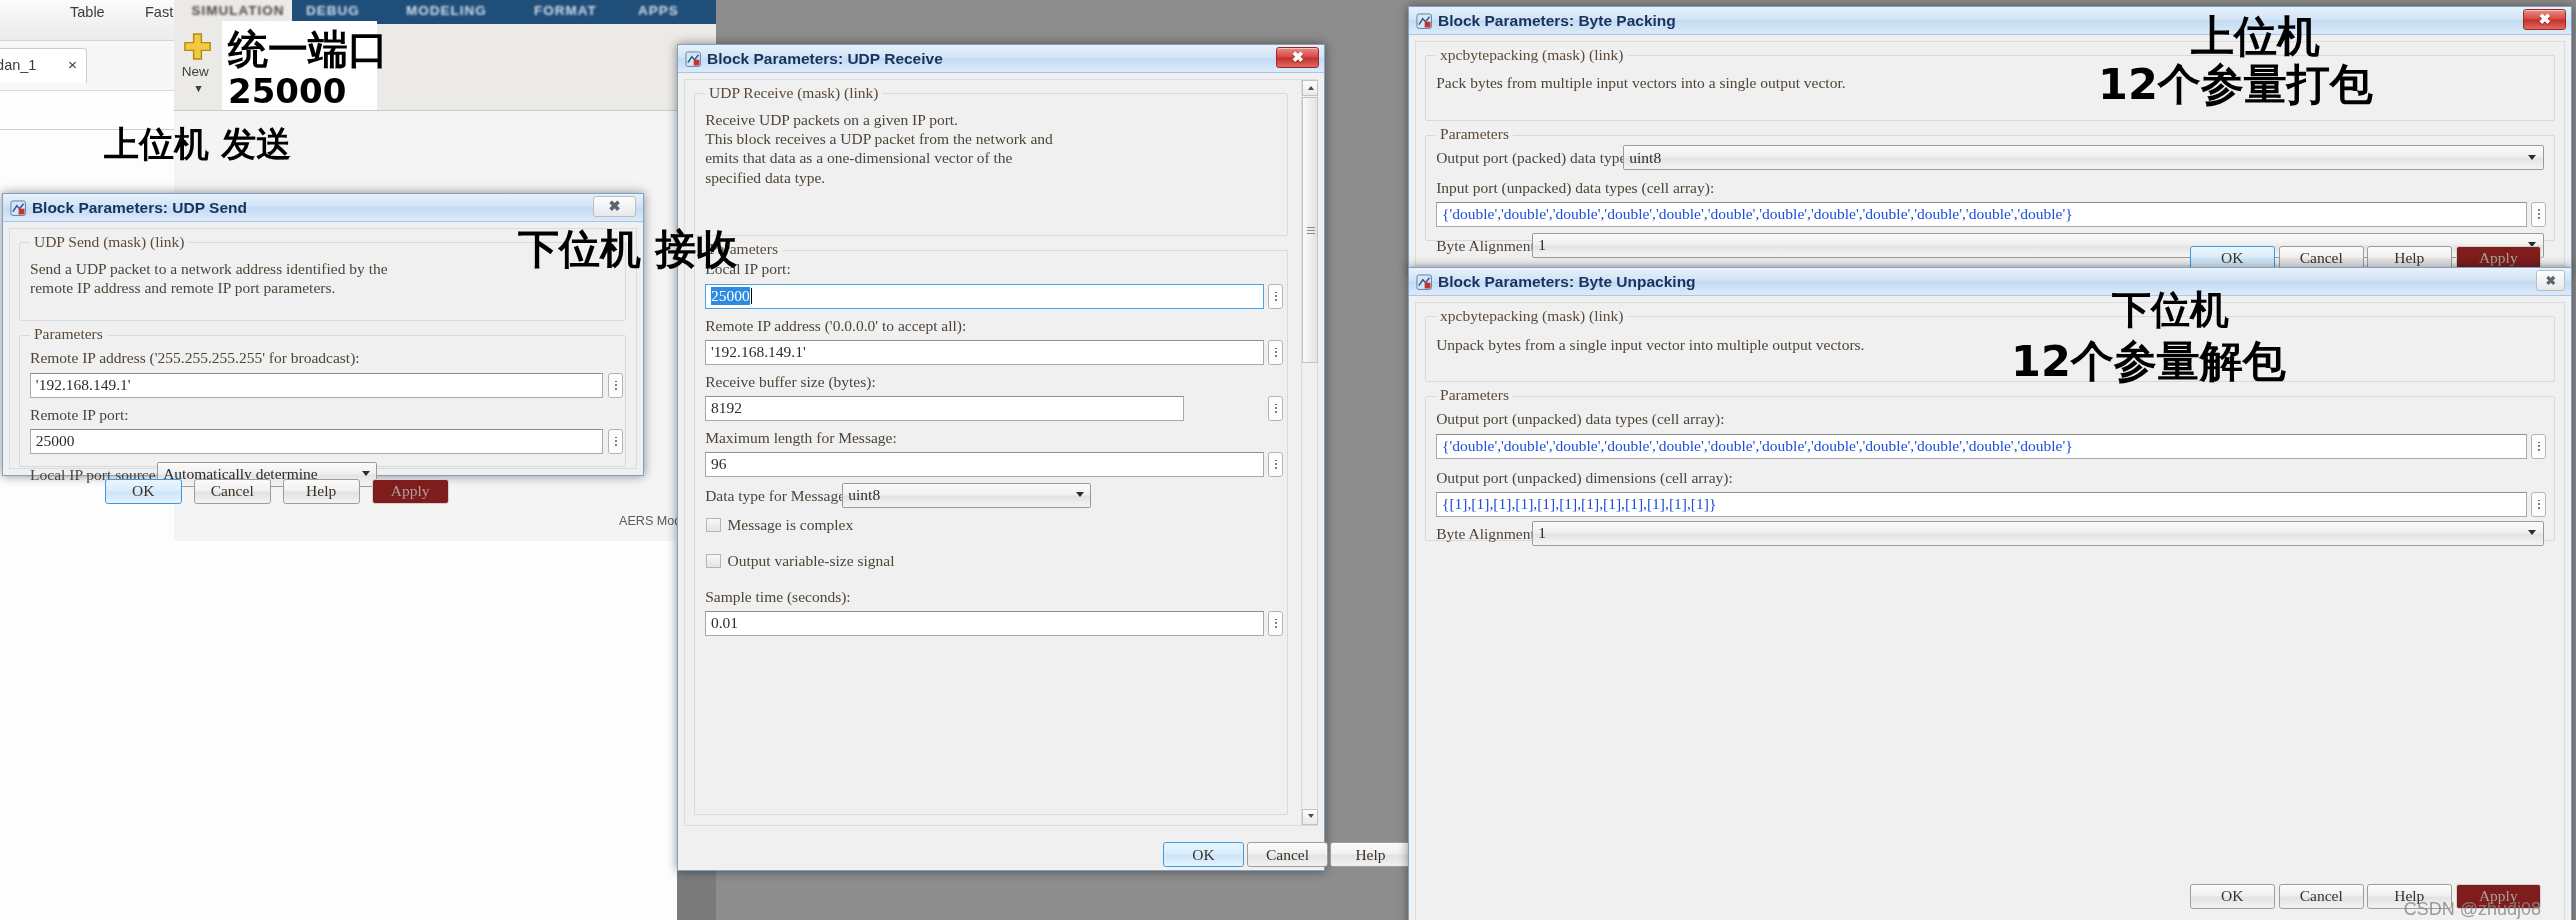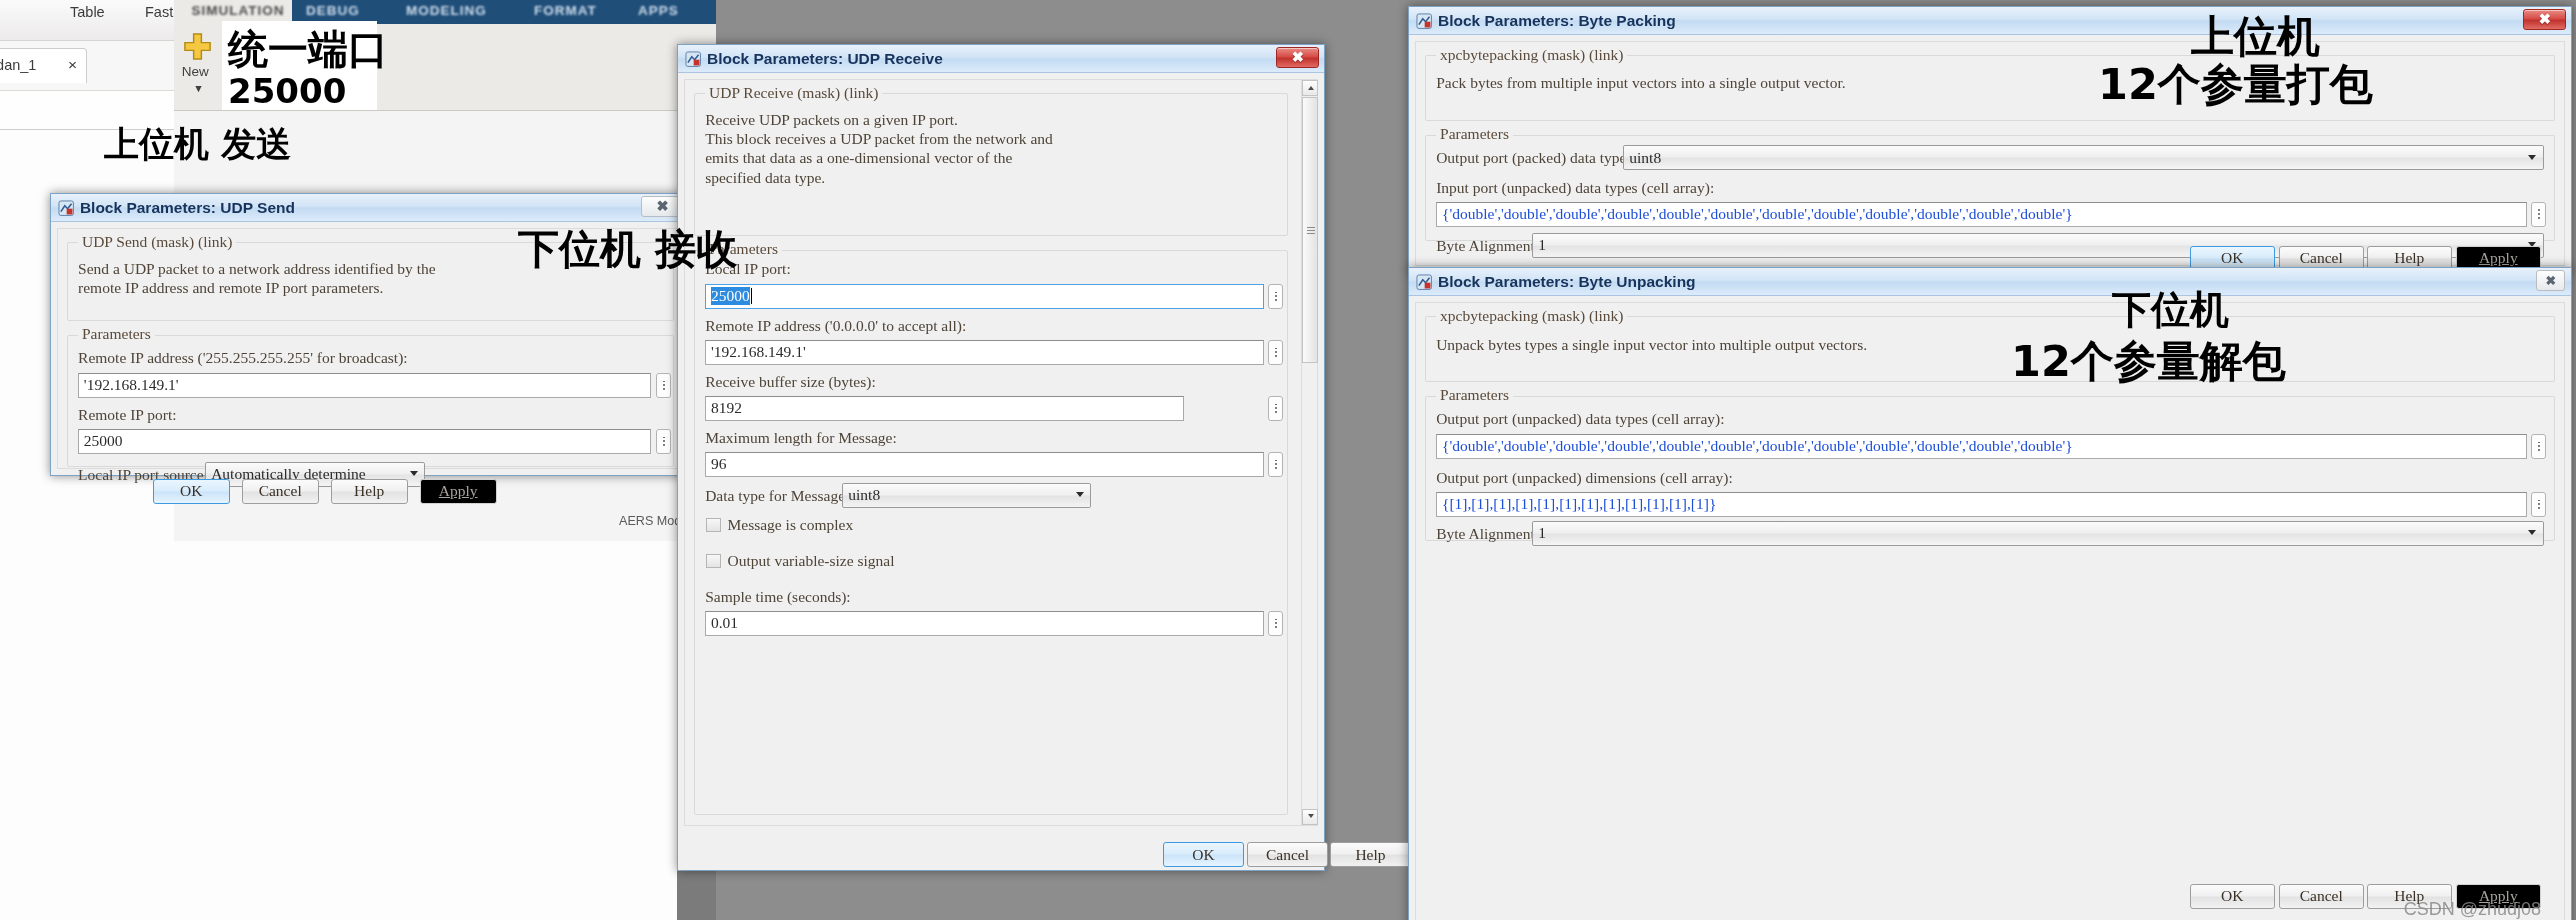--- a/index.html
+++ b/index.html
@@ -103,21 +103,21 @@
 
   .cbx { position:absolute; width:14.5px; height:14.5px;
       background:linear-gradient(180deg,#f7f7f7,#e4e4e4); border:1px solid #b5b5b5; }
 
   .btn { position:absolute; height:25px; border-radius:2.9px; font-size:15.5px;
       color:#3a3026; display:flex; align-items:center; justify-content:center;
       background:linear-gradient(180deg,#fbfbfb 0%,#f0f0f0 48%,#e2e2e2 52%,#f2f2f2 100%);
       border:1px solid #9d9d9d; cursor:pointer; font-family:"Liberation Serif",serif; }
   .btn.def { border:1.9px solid #3d9ae0;
       background:linear-gradient(180deg,#eaf6ff 0%,#d9ecfb 48%,#cbe4f9 52%,#e6f4ff 100%); }
-  .btn.disabled { color:#a8a39c; border-color:#d2d2d2; background:#000000; cursor:default;text-decoration:underline; }
+  .btn.disabled { color:#a8a39c; border-color:#d2d2d2; background:#7f1d1d; cursor:default; }
 
   .sbtrack { position:absolute; width:16.4px; background:#f0f0f0; border-left:1px solid #dcdcdc; }
   .sbbtn { position:absolute; left:0; width:16.4px; height:16.4px;
       background:linear-gradient(180deg,#fdfdfd,#e9e9e9); border:1px solid #c3c3c3; }
   .sbbtn .tri { position:absolute; left:4.8px; width:0; height:0;
       border-left:3.9px solid transparent; border-right:3.9px solid transparent; }
   .sbbtn .tri.up { top:4.8px; border-bottom:4.8px solid #4c4c4c; }
   .sbbtn .tri.dn { top:4.8px; border-top:4.8px solid #4c4c4c; }
   .sbthumb { position:absolute; left:0; width:16.4px;
       background:linear-gradient(90deg,#fafafa,#e3e3e3); border:1px solid #c3c3c3; }
@@ -169,21 +169,21 @@
                font-family:'Liberation Sans',sans-serif; filter:blur(0.7px);">AERS Model</span>
 </div>
 
 <div id="bg-right">
   <div class="rb-panel" style="left:19.3px; top:242px; width:542px; height:106px; background:#dfe6ee;"></div>
   <div class="rb-panel" style="left:87px; top:273px; width:116px; height:33px; background:#f0d98a;"></div>
   <div class="rb-panel" style="left:222px; top:282px; width:58px; height:13.5px; background:#9fb4c9;"></div>
   <div class="rb-panel" style="left:319px; top:280px; width:87px; height:39px; background:#cfe0f0;"></div>
 </div>
 
-<div class="dlg" id="dlg-udp-send" style="left:1.9px; top:193px; width:642px; height:283px;margin-left:48px;">
+<div class="dlg" id="dlg-udp-send" style="left:1.9px; top:193px; width:642px; height:283px;">
   <div class="tbar">
     <svg class="ico" viewBox="0 0 17 17">
       <rect x="1" y="1" width="15" height="15" rx="2" fill="#d8e6f4" stroke="#5c7fa8"></rect>
       <path d="M3 12l4-6 3 3 4-5" stroke="#2a5b92" fill="none" stroke-width="1.6"></path>
       <rect x="9" y="9" width="6" height="6" fill="#c6322c"></rect>
     </svg>
     <div class="ttl">Block Parameters: UDP Send</div>
     <div class="closebtn plain" style="right:6.8px;">
       <span class="x">✖</span>
     </div>
@@ -392,21 +392,21 @@
     </svg>
     <div class="ttl">Block Parameters: Byte Unpacking</div>
     <div class="closebtn plain" style="right:5.8px; width:29px;">
       <span class="x" style="font-size:12.6px;">✖</span>
     </div>
   </div>
   <div class="client">
     <div class="inner">
       <div class="grp" style="left:9.7px; top:13.5px; right:9.7px; height:66px;">
         <span class="leg">xpcbytepacking (mask) (link)</span>
-        <div class="desc" style="left:9.7px; top:17.4px;">Unpack bytes types a single input vector into multiple output vectors.</div>
+        <div class="desc" style="left:9.7px; top:17.4px;">Unpack bytes from a single input vector into multiple output vectors.</div>
       </div>
 
       <div class="grp" style="left:9.7px; top:93px; right:9.7px; height:145px;">
         <span class="leg">Parameters</span>
 
         <div class="lbl" style="left:9.7px; top:13.5px;">Output port (unpacked) data types (cell array):</div>
         <div class="field dim" style="left:9.7px; top:37px; right:27px;">{'double','double','double','double','double','double','double','double','double','double','double','double'}</div>
         <div class="spin" style="right:7.7px; top:37px;">
             <i></i>
             <i></i>

